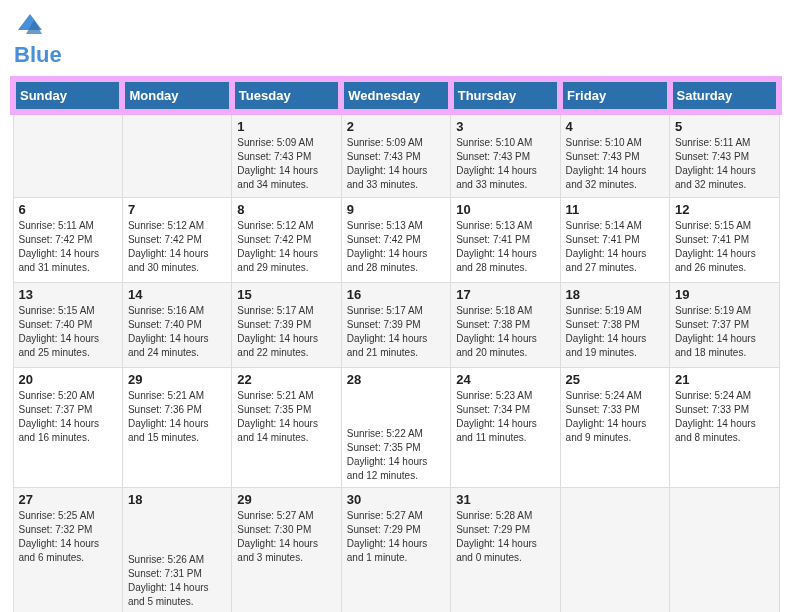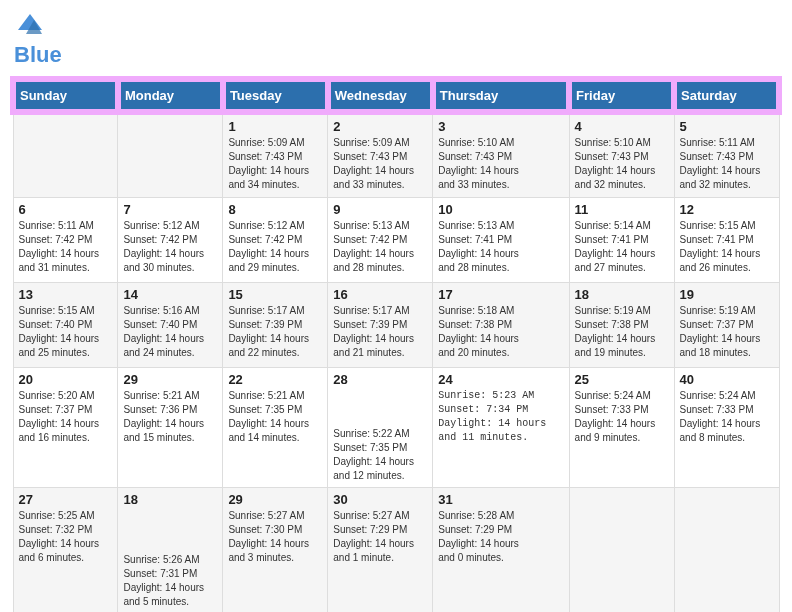--- a/index.html
+++ b/index.html
@@ -285,34 +285,34 @@
         </td>
         <td>
           <span class="day-num">28</span>
           <div class="day-detail" style="white-space: pre-line; margin-top: 40px;">Sunrise: 5:22 AM
 Sunset: 7:35 PM
 Daylight: 14 hours
 and 12 minutes.</div>
         </td>
         <td>
           <span class="day-num">24</span>
-          <div class="day-detail" style="white-space: pre-line; font-family: Liberation Mono, monospace;">Sunrise: 5:23 AM
+          <div class="day-detail" style="white-space: pre-line;">Sunrise: 5:23 AM
 Sunset: 7:34 PM
 Daylight: 14 hours
 and 11 minutes.</div>
         </td>
         <td>
           <span class="day-num">25</span>
           <div class="day-detail" style="white-space: pre-line;">Sunrise: 5:24 AM
 Sunset: 7:33 PM
 Daylight: 14 hours
 and 9 minutes.</div>
         </td>
         <td>
-          <span class="day-num">40</span>
+          <span class="day-num">21</span>
           <div class="day-detail" style="white-space: pre-line;">Sunrise: 5:24 AM
 Sunset: 7:33 PM
 Daylight: 14 hours
 and 8 minutes.</div>
         </td>
       </tr>
       <tr>
         <td>
           <span class="day-num">27</span>
           <div class="day-detail" style="white-space: pre-line;">Sunrise: 5:25 AM

